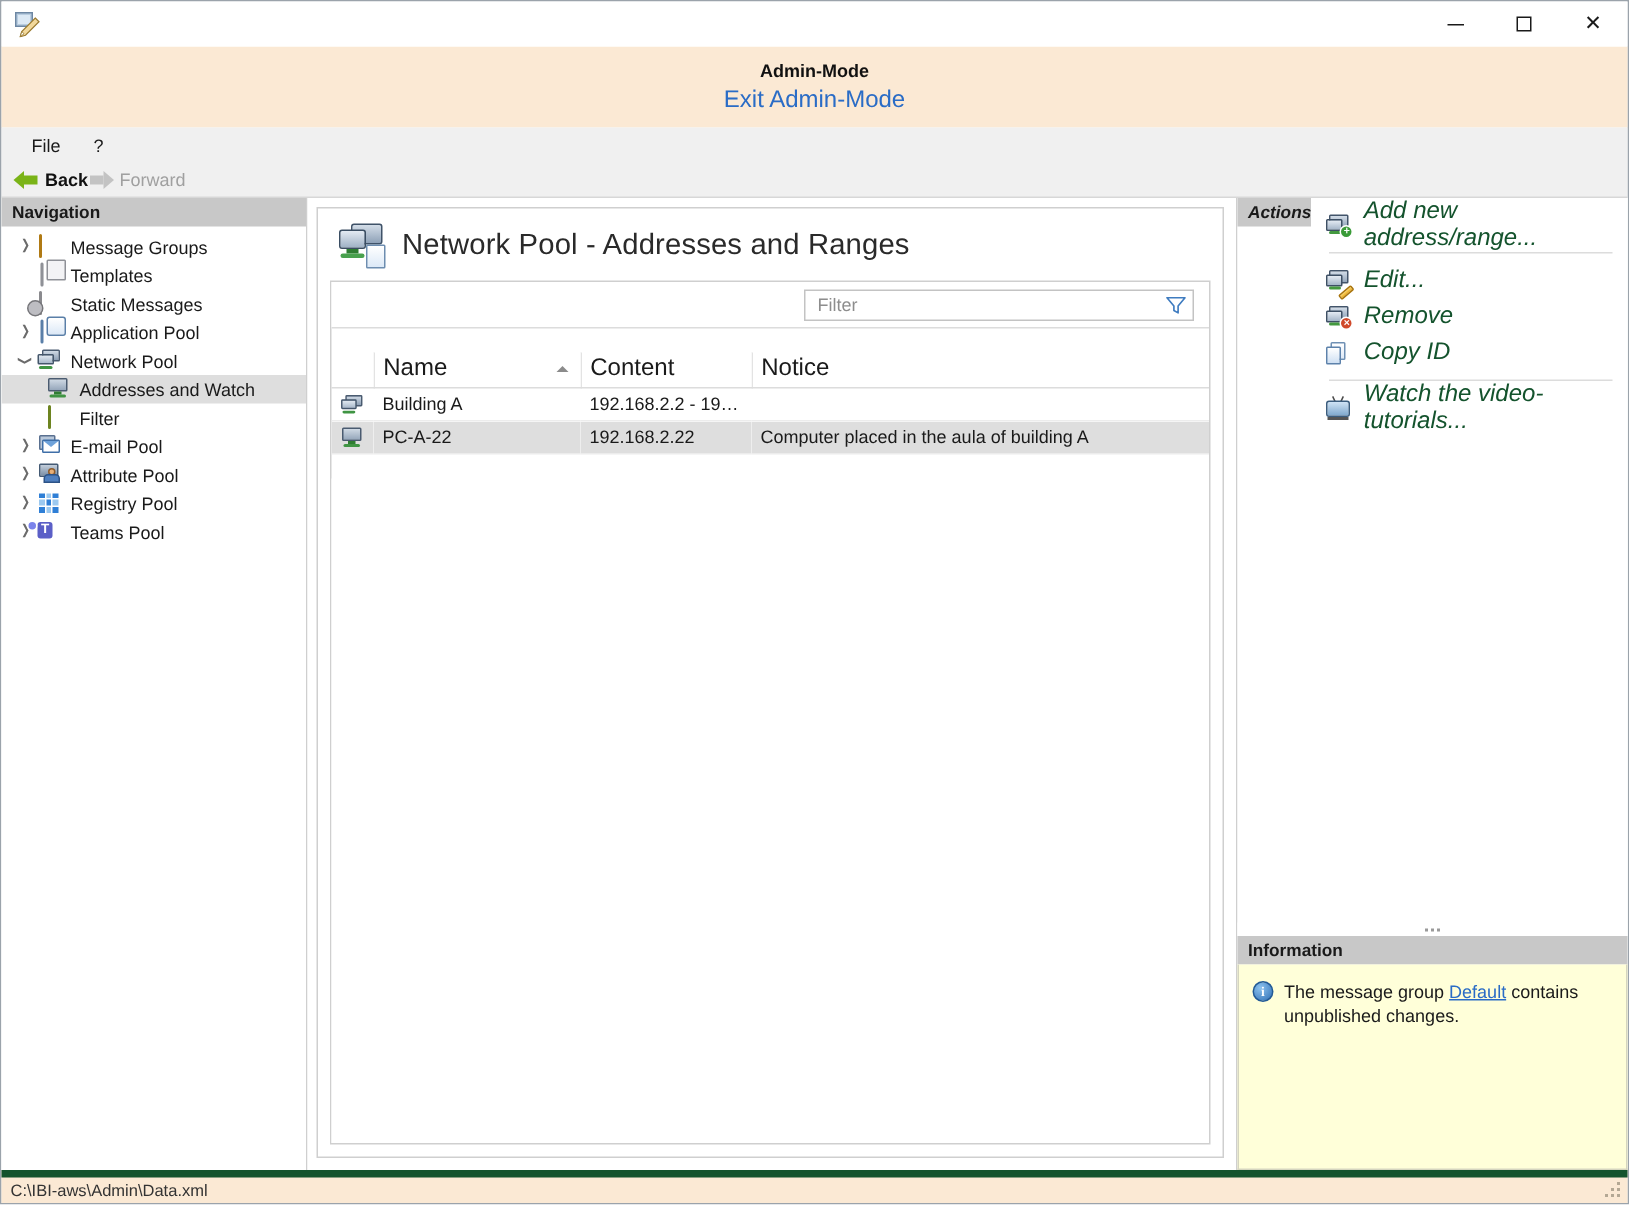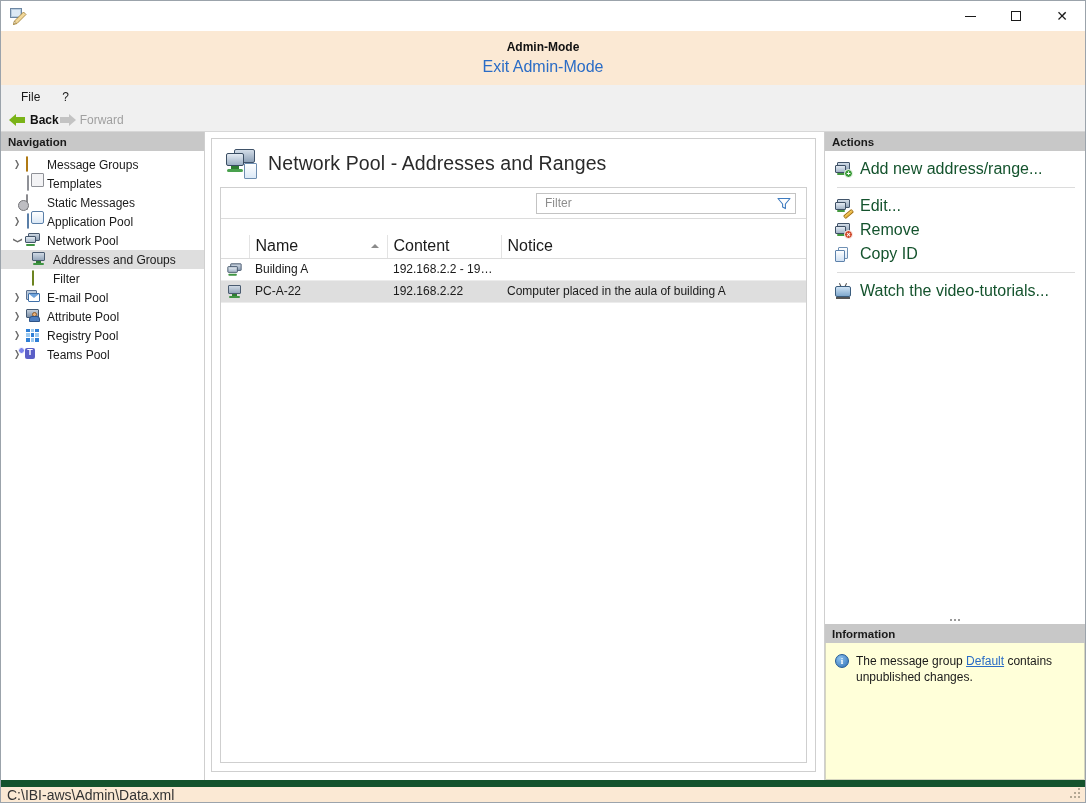--- a/index.html
+++ b/index.html
@@ -308,21 +308,21 @@
   tr.row.selected td { background:#dedede; }
   td.cell-ico { padding: 0 0 0 6px; }
   .rowico { width:16px;height:14px;position:relative;display:inline-block;vertical-align:middle;}
 
   
   .rail {
     width: 260px; min-width:260px;
     display:flex; flex-direction:column;
     background:#ffffff;
   }
-  .actions-pane { flex: 1 1 auto; display:flex; flex-direction:column; min-height:0; }
+  .actions-pane { flex: 1 1 auto; display:flex; flex-direction:row; min-height:0;font-style:italic; }
   .actions-list { padding: 6px 0 0 0; background:#fff; flex:1 1 auto; }
   .action {
     display:flex; align-items:center; gap:8px;
     height: 24px; padding-left: 10px; cursor: default;
   }
   .action .lbl { color:#14532d; font-size:16px; }
   .sep { height:1px; background:#dcdcdc; margin: 6px 10px 6px 12px; }
   .aico { width:17px; height:15px; position:relative; flex:0 0 auto; }
   .aic-monitor .m1 {
     position:absolute;left:2px;top:0;width:13px;height:9px;
@@ -383,23 +383,23 @@
     border:1px solid #225a96;
     display:flex;align-items:center;justify-content:center;
     color:#fff;font-size:9px;font-weight:bold;font-family:"Liberation Serif",serif;line-height:1;
   }
   .info-txt { font-size:12px; color:#1a1a1a; line-height:16px; }
   .info-txt a { color:#2a6cc6; }
 
   
   .statusbar {
     height: 22px; min-height:22px;
-    background:#fbe9d4; border-top:7px solid #14532d;
+    background:#fbe9d4; border-top:5px solid #14532d;
     display:flex; align-items:center; padding-left:6px;
-    font-size: 14px; color:#333; position: relative;
+    font-size: 11px; color:#333; position: relative;
   }
   .grip { position:absolute; right:4px; bottom:3px; width:11px; height:11px; }
   .grip i {
     position:absolute; width:2px;height:2px;background:#b4a894; display:block;
   }
 </style>
 </head>
 <body>
 
 <div id="app">
@@ -482,21 +482,21 @@
           <span class="nav-ico">
             <span class="ic-monitor2"><span class="scrb"></span><span class="scrf"></span><span class="basef"></span></span>
           </span>
           <span class="nav-lbl">Network Pool</span>
         </div>
 
         <div class="nav-item selected" style="padding-left:30px">
           <span class="nav-ico">
             <span class="ic-monitor"><span class="scr"></span><span class="std"></span><span class="base"></span></span>
           </span>
-          <span class="nav-lbl">Addresses and Groups</span>
+          <span class="nav-lbl">Addresses and Watch</span>
         </div>
 
         <div class="nav-item" style="padding-left:30px">
           <span class="nav-ico"><span class="ic-green-box"></span></span>
           <span class="nav-lbl">Filter</span>
         </div>
 
         <div class="nav-item" style="padding-left:8px">
           <span class="chev" style="display: inline-block; transform: scaleX(0.8);">❯</span>
           <span class="nav-ico">

